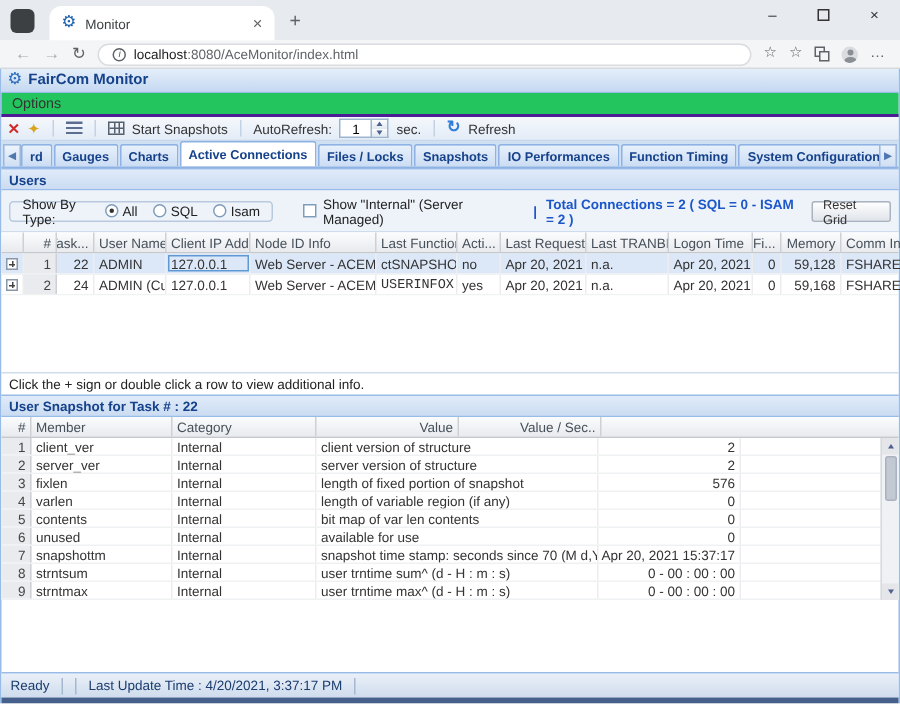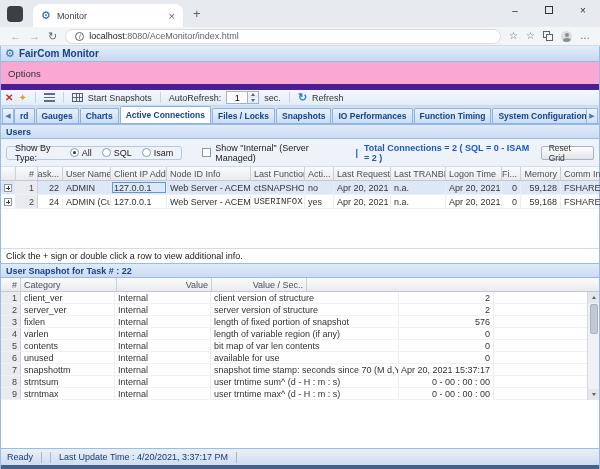--- a/index.html
+++ b/index.html
@@ -33,21 +33,21 @@
   .collections-ico { position:relative; width:10px; height:10px; }
   .collections-ico i { position:absolute; border:1px solid #5f6368; background:#f4f5f7; }
   .collections-ico i:nth-child(1){ left:0; top:0; width:7px; height:7px; }
   .collections-ico i:nth-child(2){ left:3px; top:3px; width:7px; height:7px; }
 
   
   .app { flex:1; display:flex; flex-direction:column; border-left:1px solid #99bbe8; border-right:1px solid #99bbe8; }
   .app-titlebar { height:16px; background:linear-gradient(#e4eefa,#c5d9f1); border-bottom:1px solid #99bbe8; display:flex; align-items:center; gap:4px; padding:0 4px; flex:none; }
   .app-gear { color:#2b6cb8; font-size:11px; line-height:1; }
   .app-title { font-size:10px; font-weight:700; color:#15428b; }
-  .menubar { height:28px; background:#f9a8d4; border-bottom:6px solid #4c1d95; display:flex; align-items:center; padding:0 7px; flex:none; }
+  .menubar { height:16px; background:#22c55e; border-bottom:2px solid #4c1d95; display:flex; align-items:center; padding:0 7px; flex:none; }
   .menu-item { font-size:9.5px; color:#333; }
   .toolbar { height:16px; background:linear-gradient(#f5f8fc,#e3ecf7); border-bottom:1px solid #c7d8ec; display:flex; align-items:center; gap:5px; padding:0 4px; font-size:9px; color:#333; flex:none; }
   .tb-sep { width:1px; height:11px; background:#c3d2e4; margin:0 3px; }
   .tb-x { color:#cf2a27; font-weight:700; font-size:10px; }
   .tb-star { color:#d9a520; font-size:10px; }
   .tb-list { width:11px; height:9px; background:repeating-linear-gradient(#5a6f8f 0 1.5px, transparent 1.5px 3.5px); }
   .tb-grid-ico { width:11px; height:9px; border:1px solid #55606e; background:
       linear-gradient(#55606e,#55606e) 0 3px/100% 1px no-repeat,
       linear-gradient(#55606e,#55606e) 3px 0/1px 100% no-repeat,
       linear-gradient(#55606e,#55606e) 6.5px 0/1px 100% no-repeat; }
@@ -292,20 +292,21 @@
     <div class="users-empty"></div>
 
     <div class="hint-row">Click the + sign or double click a row to view additional info.</div>
 
     <div class="panel-hd">User Snapshot for Task # : 22</div>
 
     <div class="snap-wrap">
       <div class="grid snap-grid" id="snap-grid">
           <div class="grow ghead">
             <div class="gcell r" style="width: 20px; flex: 0 0 auto;">#</div>
+            <div class="gcell" style="width: 94px; flex: 0 0 auto;">Member</div>
             <div class="gcell" style="width: 96px; flex: 0 0 auto;">Category</div>
             <div class="gcell r" style="width: 95px; flex: 0 0 auto;">Value</div>
             <div class="gcell r" style="width: 95px; flex: 0 0 auto;">Value / Sec..</div>
           </div>
           <div class="grow body">
             <div class="gcell r rownum" style="width: 20px; flex: 0 0 auto;">1</div>
             <div class="gcell" style="width: 94px; flex: 0 0 auto;">client_ver</div>
             <div class="gcell" style="width: 96px; flex: 0 0 auto;">Internal</div>
             <div class="gcell" style="width: 188px; flex: 0 0 auto;">client version of structure</div>
             <div class="gcell r" style="width: 95px; flex: 0 0 auto;">2</div>

